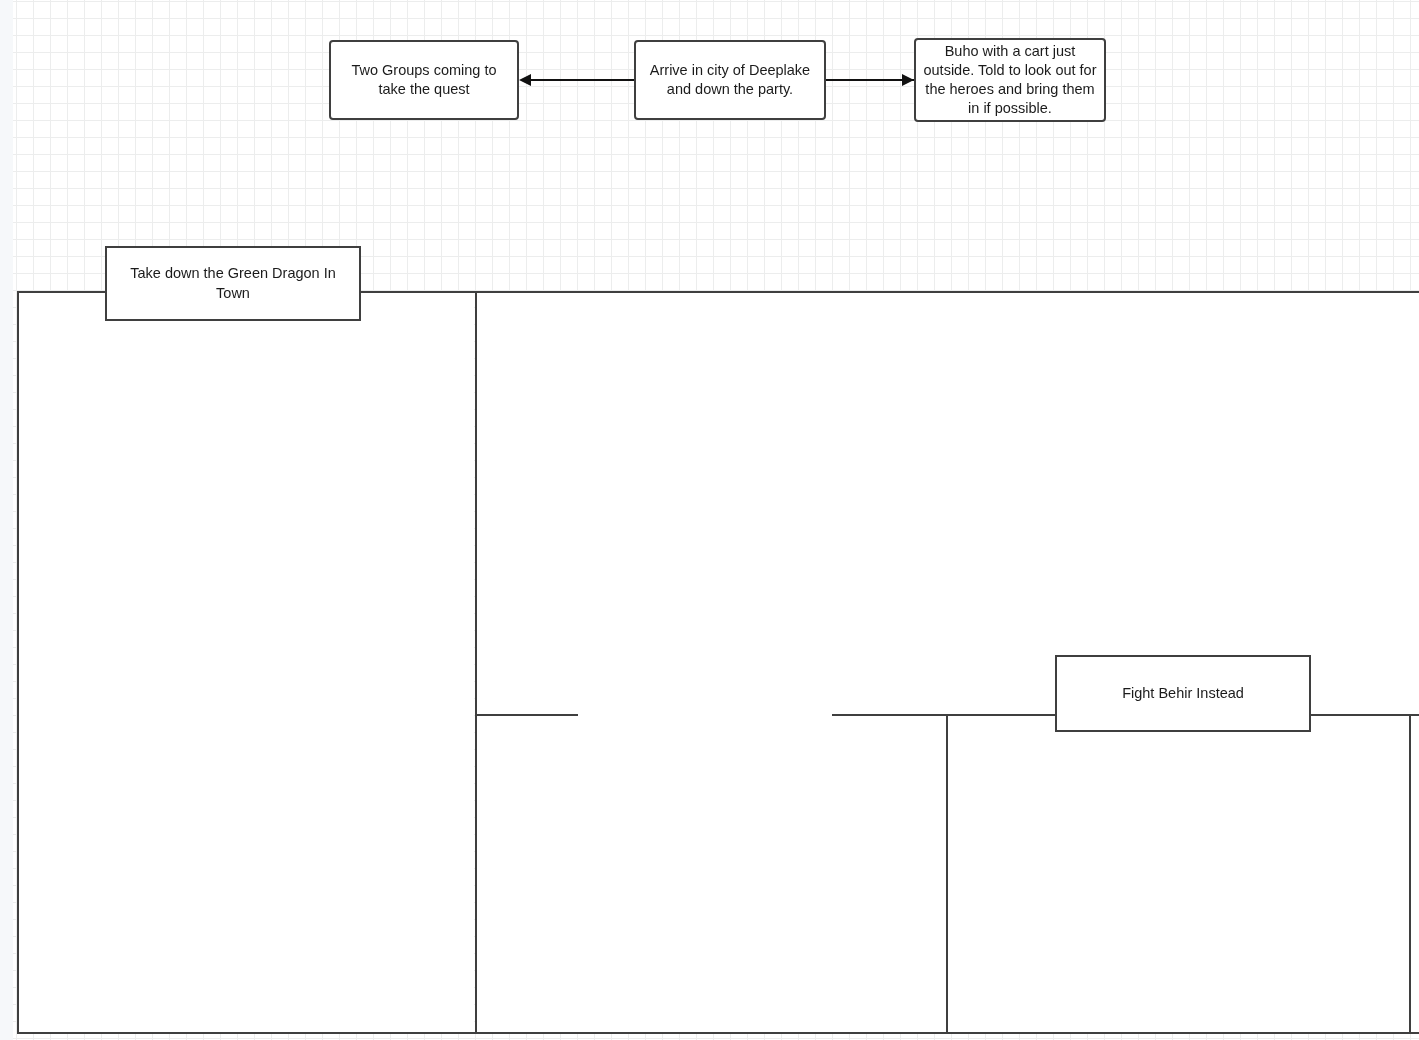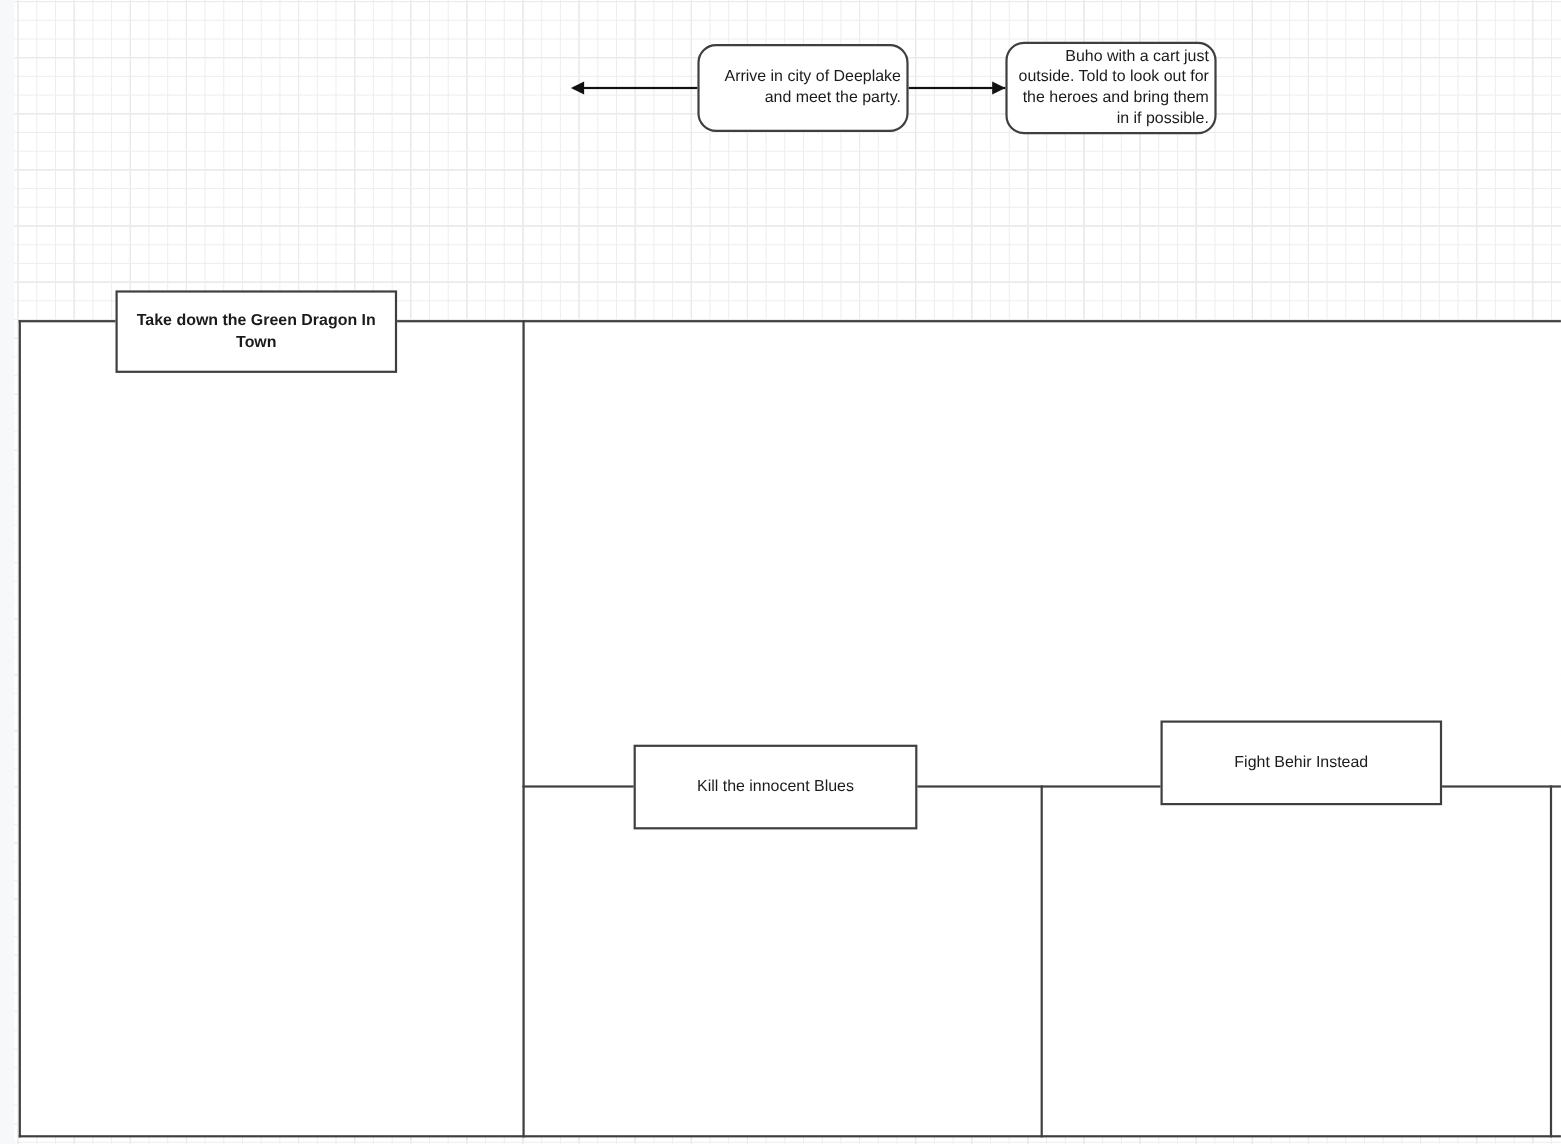--- a/index.html
+++ b/index.html
@@ -70,21 +70,21 @@
     border: 2px solid #3f3f3f;
     display: flex;
     align-items: center;
     justify-content: center;
     text-align: center;
     color: #1b1b1b;
     font-size: 14.5px;
     line-height: 1.32;
     padding: 2px 5px;
   }
-  .node.rounded { border-radius: 17px; text-align: right; }
+  .node.rounded { border-radius: 4px; }
   .node.sharp   { border-radius: 0; }
   .node span { display: block; width: 100%; }
 
   
   .conn {
     position: absolute;
     height: 0;
     border-top: 2px solid #111111;
   }
   .arrowhead {
@@ -130,35 +130,35 @@
   <div class="vline" style="left:946px; top:714px; height:320px;"></div>
 
   <div class="vline" style="left:1409px; top:714px; height:320px;"></div>
 
   <div class="conn" style="left:521px; top:79px; width:113px;"></div>
   <div class="arrowhead left" style="left:519px; top:74px;"></div>
 
   <div class="conn" style="left:826px; top:79px; width:88px;"></div>
   <div class="arrowhead right" style="left:902px; top:74px;"></div>
 
+  <div class="node rounded" style="left:329px; top:40px; width:190px; height:80px;">
+    <span>Two Groups coming to take the quest</span>
+  </div>
 
   <div class="node rounded" style="left:634px; top:40px; width:192px; height:80px;">
-    <span>Arrive in city of Deeplake and meet the party.</span>
+    <span>Arrive in city of Deeplake and down the party.</span>
   </div>
 
   <div class="node rounded" style="left:914px; top:38px; width:192px; height:84px;">
     <span>Buho with a cart just outside. Told to look out for the heroes and bring them in if possible.</span>
   </div>
 
-  <div class="node sharp" style="left:105px; top:264px; width:256px; height:75px;font-weight:bold;">
+  <div class="node sharp" style="left:105px; top:246px; width:256px; height:75px;">
     <span>Take down the Green Dragon In Town</span>
   </div>
 
 
-  <div class="node sharp" style="left:576px; top:677px; width:258px; height:77px;">
-    <span>Kill the innocent Blues</span>
-  </div>
 
   <div class="node sharp" style="left:1055px; top:655px; width:256px; height:77px;">
     <span>Fight Behir Instead</span>
   </div>
 
 </div>
 
 </body></html>

